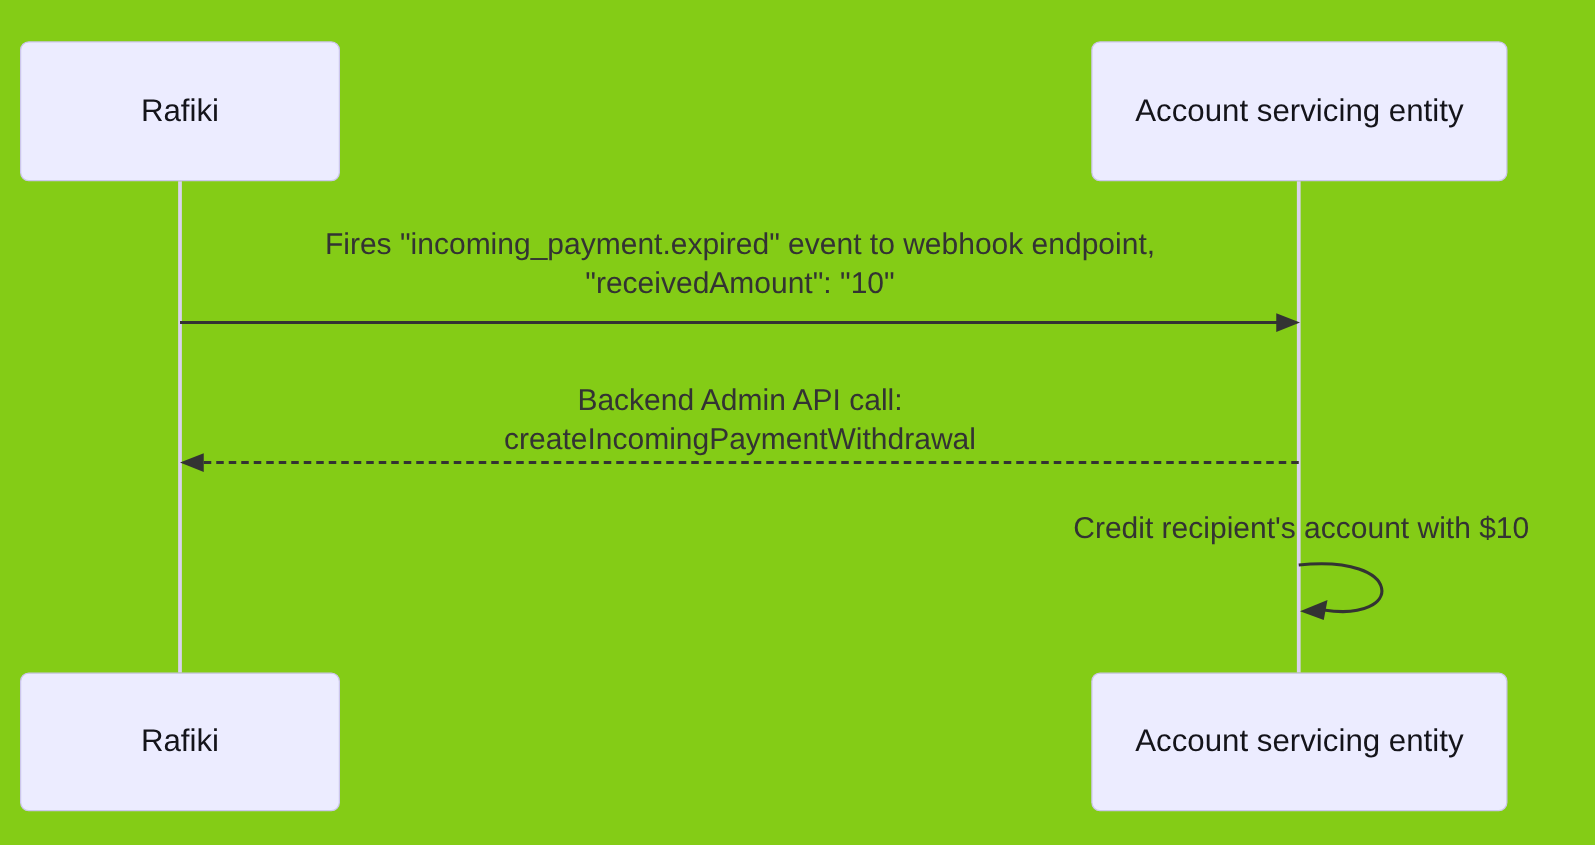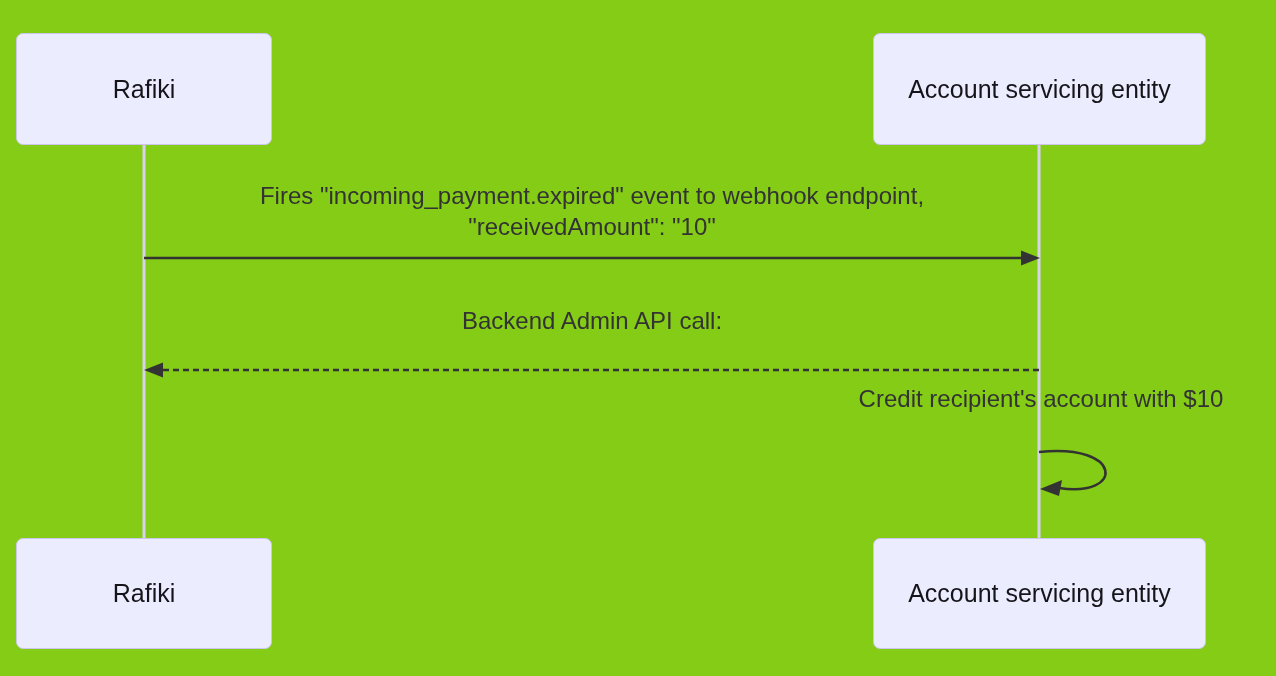--- a/index.html
+++ b/index.html
@@ -47,21 +47,21 @@
   .msg-label {
     position: absolute;
     color: #333333;
     font-size: 24px;
     line-height: 31px;
     text-align: center;
     z-index: 2;
   }
   .msg1 { left: 192px; top: 180px; width: 800px; }
   .msg2 { left: 192px; top: 293px; width: 800px; margin-top: 12px; }
-  .msg3 { left: 811px; top: 383px; width: 460px; white-space: nowrap; }
+  .msg3 { left: 811px; top: 407px; width: 460px; white-space: nowrap; }
 </style>
 </head>
 <body>
 
 <div class="diagram">
 
   <svg class="layer" viewBox="0 0 1276 676" xmlns="http://www.w3.org/2000/svg">
 
     <line x1="144" y1="145" x2="144" y2="538" stroke="#D9D2EF" stroke-width="3"></line>
     <line x1="1039" y1="145" x2="1039" y2="538" stroke="#D9D2EF" stroke-width="3"></line>
@@ -82,20 +82,21 @@
   <div class="actor-box actor-top-right">
     <span class="actor-label">Account servicing entity</span>
   </div>
 
   <div class="msg-label msg1">
     <div>Fires "incoming_payment.expired" event to webhook endpoint,</div>
     <div>"receivedAmount": "10"</div>
   </div>
   <div class="msg-label msg2">
     <div>Backend Admin API call:</div>
+    <div>createIncomingPaymentWithdrawal</div>
   </div>
   <div class="msg-label msg3">
     <div>Credit recipient's account with $10</div>
   </div>
 
   <div class="actor-box actor-bottom-left">
     <span class="actor-label">Rafiki</span>
   </div>
   <div class="actor-box actor-bottom-right">
     <span class="actor-label">Account servicing entity</span>

